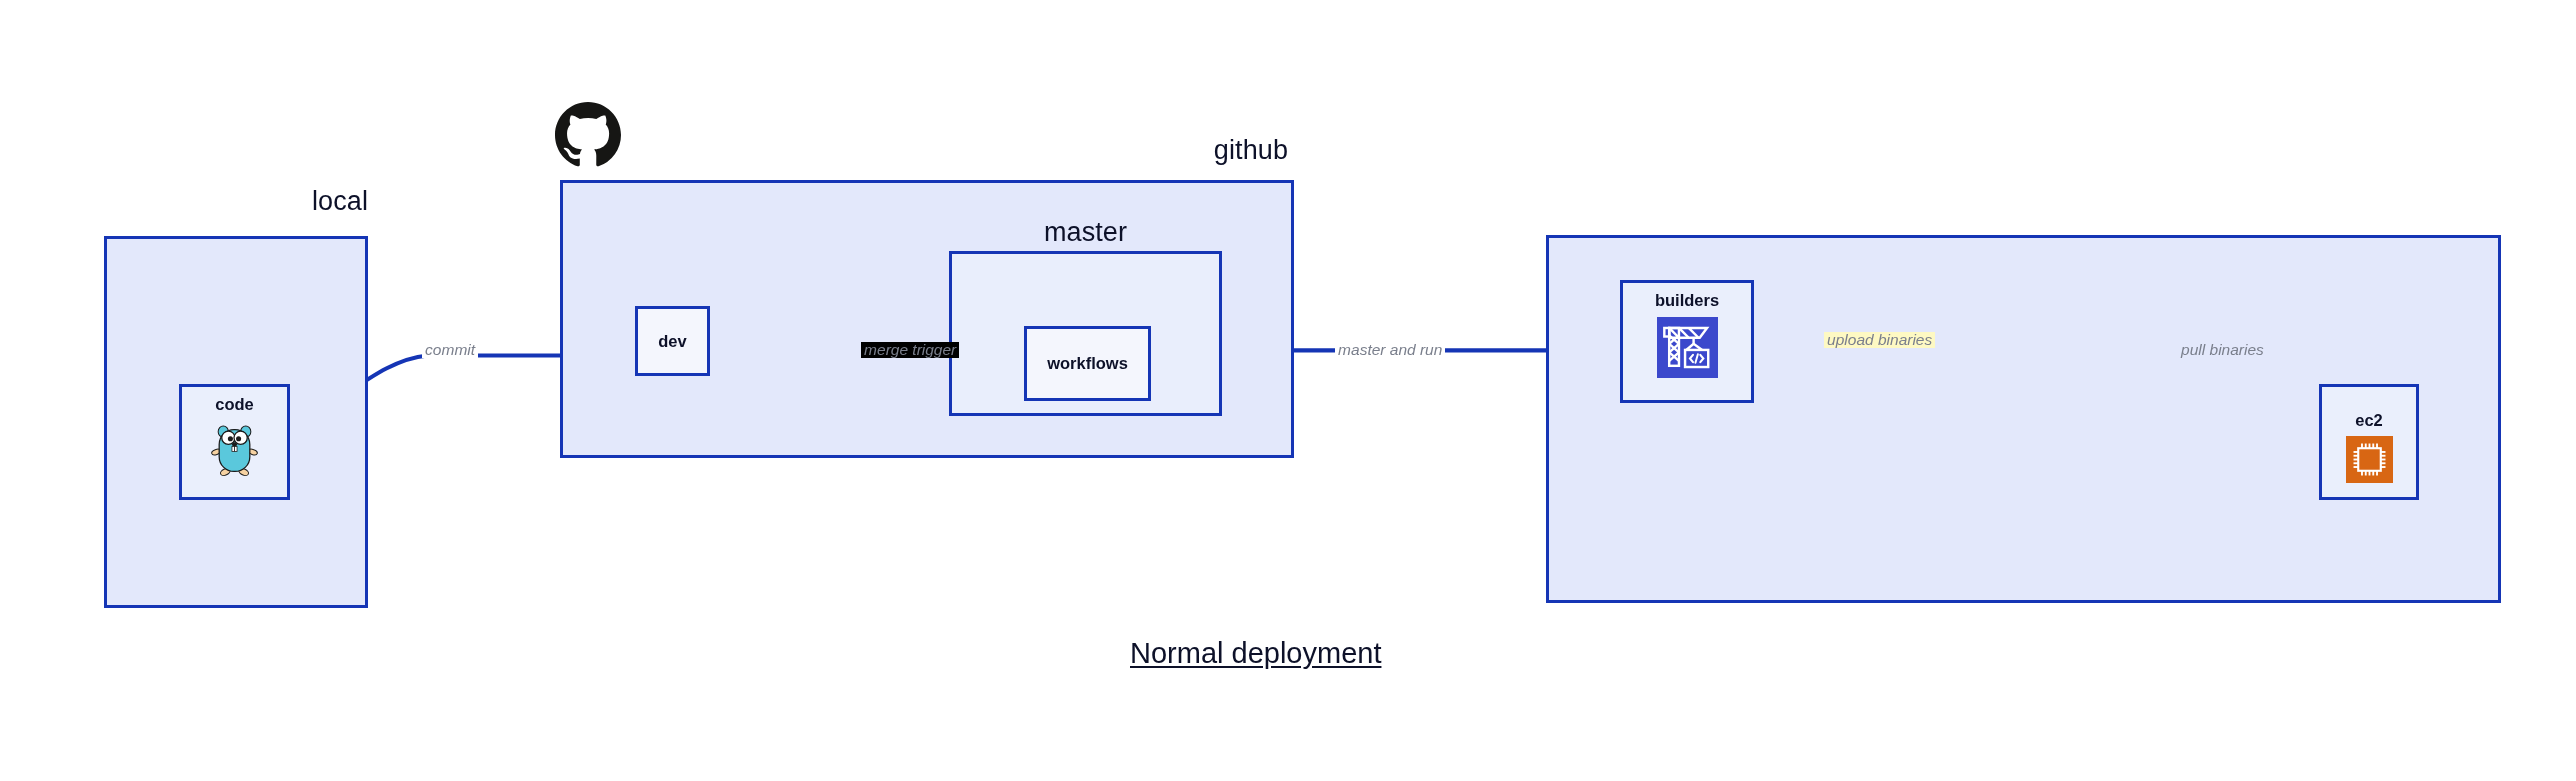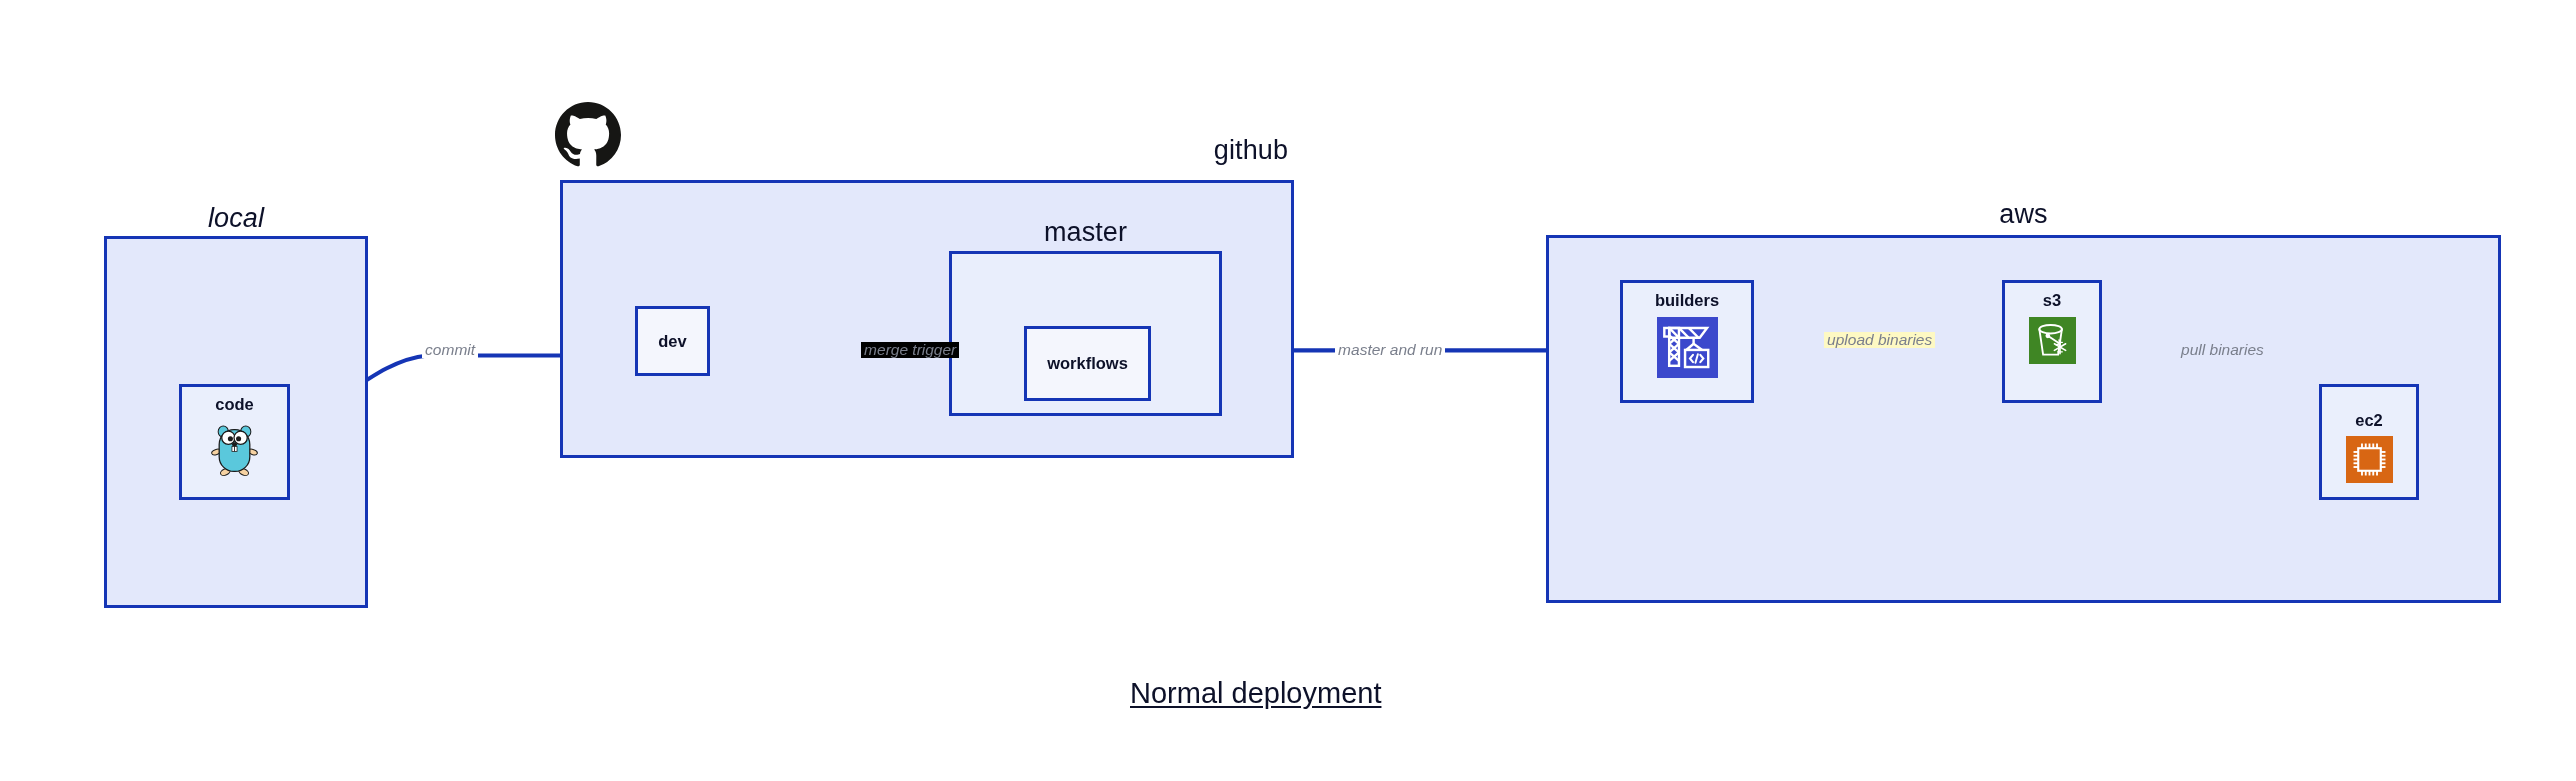--- a/index.html
+++ b/index.html
@@ -138,21 +138,21 @@
       <path fill="#161614" d="M8 0C3.58 0 0 3.58 0 8c0 3.54 2.29 6.53 5.47 7.59.4.07.55-.17.55-.38
         0-.19-.01-.82-.01-1.49-2.01.37-2.53-.49-2.69-.94-.09-.23-.48-.94-.82-1.13-.28-.15-.68-.52-.01-.53.63-.01
         1.08.58 1.23.82.72 1.21 1.87.87 2.33.66.07-.52.28-.87.51-1.07-1.78-.2-3.64-.89-3.64-3.95
         0-.87.31-1.59.82-2.15-.08-.2-.36-1.02.08-2.12 0 0 .67-.21 2.2.82.64-.18 1.32-.27 2-.27.68 0
         1.36.09 2 .27 1.53-1.04 2.2-.82 2.2-.82.44 1.1.16 1.92.08 2.12.51.56.82 1.27.82 2.15 0
         3.07-1.87 3.75-3.65 3.95.29.25.54.73.54 1.48 0 1.07-.01 1.93-.01 2.2 0 .21.15.46.55.38A8.01
         8.01 0 0 0 16 8c0-4.42-3.58-8-8-8z"></path>
     </svg>
   </div>
 
-  <div class="group-label" style="left: 104px; top: 205px; width: 264px; text-align: center; font-style: italic;">local</div>
+  <div class="group-label" style="left: 104px; top: 188px; width: 264px; text-align: right;">local</div>
   <div class="group-box" style="left: 104px; top: 236px; width: 264px; height: 372px;"></div>
 
   <div class="node-box" style="left: 179px; top: 384px; width: 111px; height: 116px; padding-top: 9.3px;">
     <div class="node-title">code</div>
     <div class="node-icon" style="margin-top: 7.2px;">
       <svg width="49" height="58" viewBox="0 0 96 112">
 
         <ellipse cx="26" cy="22" rx="10" ry="11" fill="#5ac8dc" stroke="#1b1b1b" stroke-width="2"></ellipse>
         <ellipse cx="70" cy="22" rx="10" ry="11" fill="#5ac8dc" stroke="#1b1b1b" stroke-width="2"></ellipse>
 
@@ -184,21 +184,20 @@
   <div class="sub-box" style="left: 949px; top: 251px; width: 273px; height: 165px;"></div>
 
   <div class="node-box white-fill" style="left: 635px; top: 306px; width: 75px; height: 70px; justify-content: center;">
     <div class="node-title">dev</div>
   </div>
 
   <div class="node-box white-fill" style="left: 1024px; top: 326px; width: 127px; height: 75px; justify-content: center;">
     <div class="node-title">workflows</div>
   </div>
 
-  <div class="group-label" style="left: 1546px; top: 201px; width: 955px; text-align: center;">aws</div>
   <div class="group-box" style="left: 1546px; top: 235px; width: 955px; height: 368px;"></div>
 
   <div class="node-box" style="left: 1620px; top: 280px; width: 134px; height: 123px; padding-top: 9.3px;">
     <div class="node-title">builders</div>
     <div class="node-icon" style="margin-top: 8.2px;">
       <svg width="61" height="61" viewBox="0 0 100 100">
         <rect x="0" y="0" width="100" height="100" fill="#3b48cc"></rect>
         <g fill="none" stroke="#ffffff" stroke-width="4" stroke-linejoin="miter">
 
           <rect x="20" y="18" width="16" height="62"></rect>
@@ -222,46 +221,20 @@
           <rect x="46" y="54" width="38" height="28"></rect>
 
           <path d="M59 62 L54 68 L59 74" stroke-width="3.4" stroke-linecap="round"></path>
           <path d="M71 62 L76 68 L71 74" stroke-width="3.4" stroke-linecap="round"></path>
           <line x1="67" y1="61" x2="63" y2="75" stroke-width="3.2" stroke-linecap="round"></line>
         </g>
       </svg>
     </div>
   </div>
 
-  <div class="node-box" style="left: 2002px; top: 280px; width: 100px; height: 123px; padding-top: 9.3px;">
-    <div class="node-title">s3</div>
-    <div class="node-icon" style="margin-top: 8.2px;">
-      <svg width="47" height="47" viewBox="0 0 100 100">
-        <rect x="0" y="0" width="100" height="100" fill="#3f8624"></rect>
-        <g fill="none" stroke="#ffffff" stroke-width="4" stroke-linecap="round">
-
-          <path d="M22 26 L30 80 L62 80 L70 26"></path>
-
-          <ellipse cx="46" cy="26" rx="24" ry="9"></ellipse>
-
-          <path d="M40 40 L64 56"></path>
-          <circle cx="40" cy="40" r="3" fill="#ffffff"></circle>
-          <path d="M58 59 L66 57 L64 49" stroke-width="3.2"></path>
-        </g>
-
-        <g stroke="#ffffff" stroke-width="3.4" stroke-linecap="round">
-          <line x1="66" y1="50" x2="66" y2="78"></line>
-          <line x1="54" y1="57" x2="78" y2="71"></line>
-          <line x1="78" y1="57" x2="54" y2="71"></line>
-          <line x1="61" y1="54" x2="71" y2="54" stroke-width="2.6"></line>
-          <line x1="61" y1="74" x2="71" y2="74" stroke-width="2.6"></line>
-        </g>
-      </svg>
-    </div>
-  </div>
 
   <div class="node-box" style="left: 2319px; top: 384px; width: 100px; height: 116px; padding-top: 25px;">
     <div class="node-title">ec2</div>
     <div class="node-icon" style="margin-top: 7.2px;">
       <svg width="47" height="47" viewBox="0 0 100 100">
         <rect x="0" y="0" width="100" height="100" fill="#d86613"></rect>
         <g stroke="#ffffff" stroke-width="4.5" fill="none">
           <rect x="26" y="26" width="48" height="48"></rect>
         </g>
         <g stroke="#ffffff" stroke-width="4" stroke-linecap="butt">
@@ -297,16 +270,16 @@
   <div class="edge-label" style="left: 422px; top: 342px; background: #ffffff; padding: 0 3.1px;">commit</div>
 
   <div class="edge-label" style="left: 861px; top: 342px; background: #000000; padding: 0 3.1px;">merge trigger</div>
 
   <div class="edge-label" style="left: 1335px; top: 342px; background: #ffffff; padding: 0 3.1px;">master and run</div>
 
   <div class="edge-label" style="left: 1824px; top: 332px; background: #fef9c3; padding: 0 3.1px;">upload binaries</div>
 
   <div class="edge-label" style="left: 2178px; top: 342px; background: #e3e8fb; padding: 0 3.1px;">pull binaries</div>
 
-  <div id="figure-title" style="left: 1130px; top: 639px; margin-top: 40px;">Normal deployment</div>
+  <div id="figure-title" style="left: 1130px; top: 639px;">Normal deployment</div>
 
 </div>
 
 
 </body></html>

